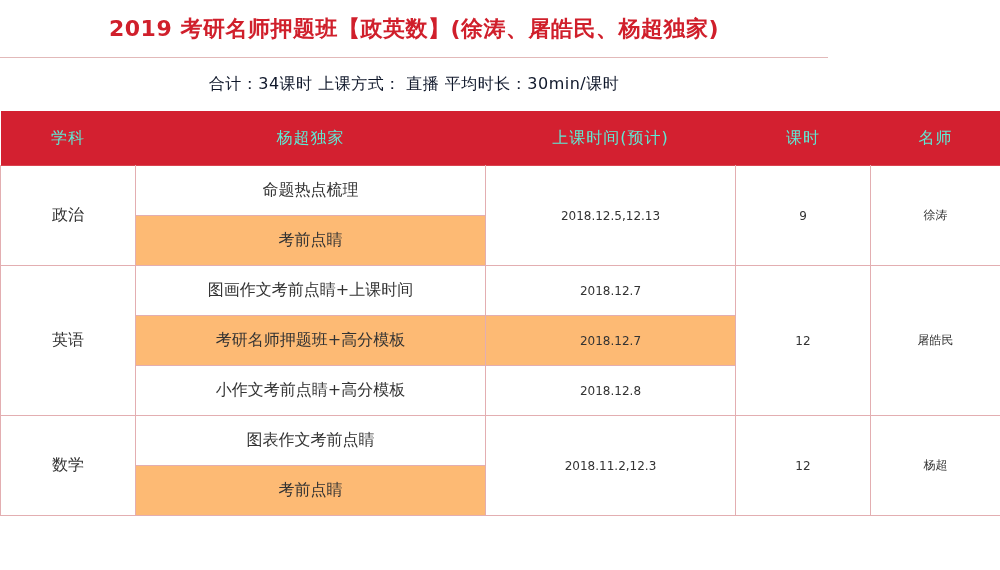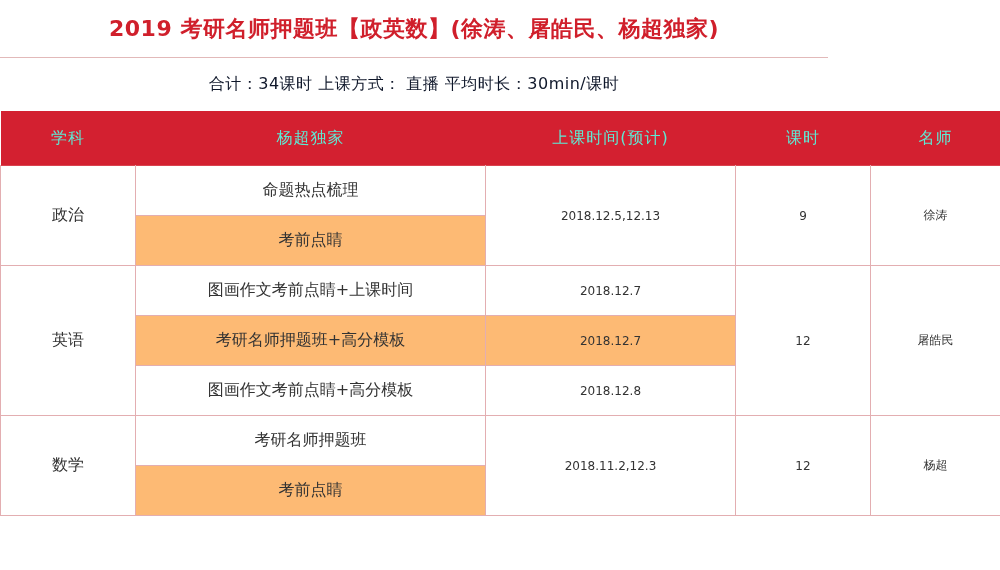--- a/index.html
+++ b/index.html
@@ -111,27 +111,27 @@
         <td class="content">图画作文考前点睛+上课时间</td>
         <td class="time">2018.12.7</td>
         <td class="hours" rowspan="3">12</td>
         <td class="teacher" rowspan="3">屠皓民</td>
       </tr>
       <tr>
         <td class="content shaded">考研名师押题班+高分模板</td>
         <td class="time shaded">2018.12.7</td>
       </tr>
       <tr>
-        <td class="content">图画作文考前点睛+高分模板</td>
+        <td class="content">小作文考前点睛+高分模板</td>
         <td class="time">2018.12.8</td>
       </tr>
 
       <tr class="group-start">
         <td class="subject" rowspan="2">数学</td>
-        <td class="content">考研名师押题班</td>
+        <td class="content">图表作文考前点睛</td>
         <td class="time" rowspan="2">2018.11.2,12.3</td>
         <td class="hours" rowspan="2">12</td>
         <td class="teacher" rowspan="2">杨超</td>
       </tr>
       <tr>
         <td class="content shaded">考前点睛</td>
       </tr>
 
     </tbody>
   </table>

